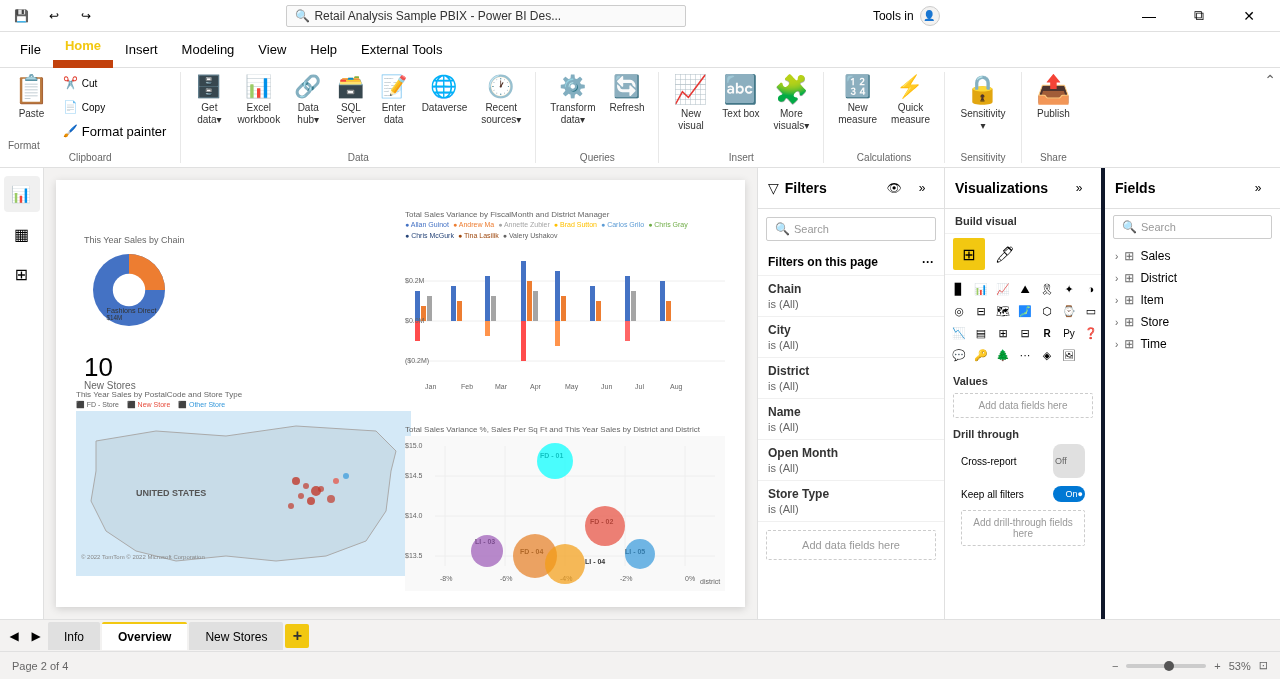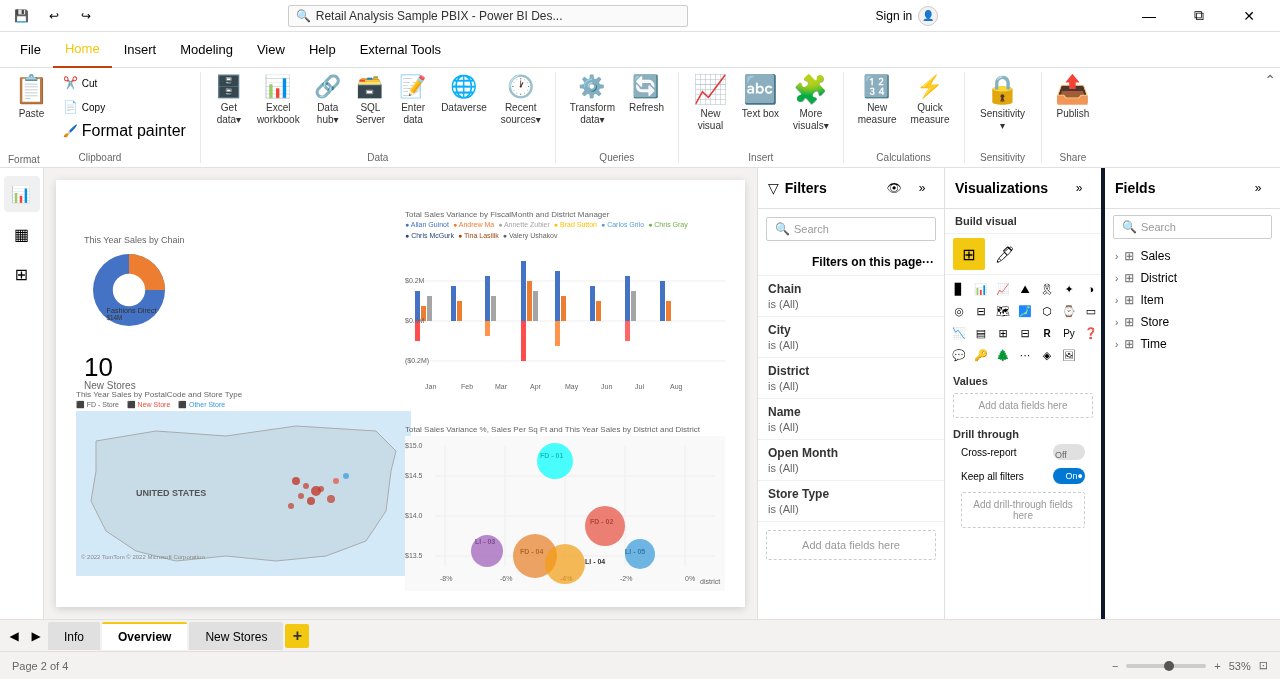--- a/index.html
+++ b/index.html
@@ -26,21 +26,21 @@
     
     .menu-bar {
       height: 36px;
       background: #fff;
       display: flex;
       align-items: center;
       border-bottom: 1px solid #e0e0e0;
       padding: 0 8px;
     }
     .menu-item { padding: 8px 12px; cursor: pointer; font-size: 13px; height: 36px; display: flex; align-items: center; }
-    .menu-item.active { color: #f2c811; border-bottom: 2px solid #c2410c; font-weight: 400; }
+    .menu-item.active { color: #f2c811; border-bottom: 8px solid #c2410c; font-weight: 700; }
 
     
     .ribbon {
       height: 100px;
       background: #fff;
       border-bottom: 1px solid #e0e0e0;
       display: flex;
       align-items: stretch;
       padding: 4px 0;
       position: relative;
@@ -167,21 +167,21 @@
       border-radius: 2px;
       padding: 4px 8px;
       display: flex;
       align-items: center;
       gap: 4px;
       color: #666;
     }
     .filter-section-header {
       display: flex;
       align-items: center;
-      justify-content: flex-end;
+      justify-content: space-between;
       padding: 6px 10px;
       font-size: 12px;
       font-weight: 600;
       border-bottom: 1px solid #f0f0f0;
     }
     .filter-item {
       border-bottom: 1px solid #f0f0f0;
       padding: 6px 10px;
       cursor: pointer;
     }
@@ -267,23 +267,23 @@
       display: flex;
       align-items: center;
       justify-content: space-between;
       padding: 4px 8px;
       font-size: 10px;
     }
     .toggle-off {
       background: #e0e0e0;
       border-radius: 8px;
       width: 32px;
-      height: 16px;
-      display: flex;
-      align-items: flex-end;
+      height: 34px;
+      display: flex;
+      align-items: center;
       padding: 0 2px;
       font-size: 9px;
       color: #666;
     }
     .toggle-on {
       background: #0078d4;
       border-radius: 8px;
       width: 32px;
       height: 16px;
       display: flex;
@@ -379,21 +379,21 @@
   <div class="title-icon-group">
     <div class="title-icon-btn">💾</div>
     <div class="title-icon-btn">↩</div>
     <div class="title-icon-btn">↪</div>
   </div>
   <div class="title-search" style="margin: 0 auto; flex:1; max-width: 400px;">
     <span>🔍</span>
     <span style="font-size:12px; color:#333; overflow:hidden; text-overflow:ellipsis; white-space:nowrap;">Retail Analysis Sample PBIX - Power BI Des...</span>
   </div>
   <div class="sign-in">
-    <span>Sign in</span>
+    <span>Tools in</span>
     <div class="avatar">👤</div>
   </div>
   <div class="title-bar-controls">
     <div class="title-bar-btn">—</div>
     <div class="title-bar-btn">⧉</div>
     <div class="title-bar-btn close">✕</div>
   </div>
 </div>
 
 <div class="menu-bar">
@@ -418,21 +418,21 @@
         <div class="ribbon-btn" style="height:22px;flex-direction:row;gap:4px;align-items:center;">
           <span style="font-size:12px">✂️</span>
             <span style="font-size:10px">Cut</span>
         </div>
         <div class="ribbon-btn" style="height:22px;flex-direction:row;gap:4px;align-items:center;">
           <span style="font-size:12px">📄</span>
             <span style="font-size:10px">Copy</span>
         </div>
         <div class="ribbon-btn" style="height:22px;flex-direction:row;gap:4px;align-items:center;">
           <span style="font-size:12px">🖌️</span>
-            <span style="font-size:16px">Format painter</span>
+            <span style="font-size:13px">Format painter</span>
         </div>
       </div>
     </div>
     <div class="ribbon-section-label">Clipboard</div>
   </div>
 
   <div class="ribbon-section">
     <div class="ribbon-items">
       <div class="ribbon-btn">
         <span class="icon">🗄️</span>
@@ -525,21 +525,21 @@
   <div class="ribbon-section" style="border-right:none;">
     <div class="ribbon-items">
       <div class="ribbon-btn large">
         <span class="icon">📤</span>
         <span class="label">Publish</span>
       </div>
     </div>
     <div class="ribbon-section-label">Share</div>
   </div>
 
-  <div style="position:absolute; left: 0; bottom: 2px; font-size: 10px; color: #666; padding-left: 8px;">Format</div>
+  <div style="position:absolute; left: 0; bottom: 16px; font-size: 10px; color: #666; padding-left: 8px;">Format</div>
   <div class="ribbon-collapse">⌃</div>
 </div>
 
 <div class="main-area">
 
   <div class="left-sidebar">
     <div class="left-sidebar-btn active">📊</div>
     <div class="left-sidebar-btn">▦</div>
     <div class="left-sidebar-btn">⊞</div>
   </div>

